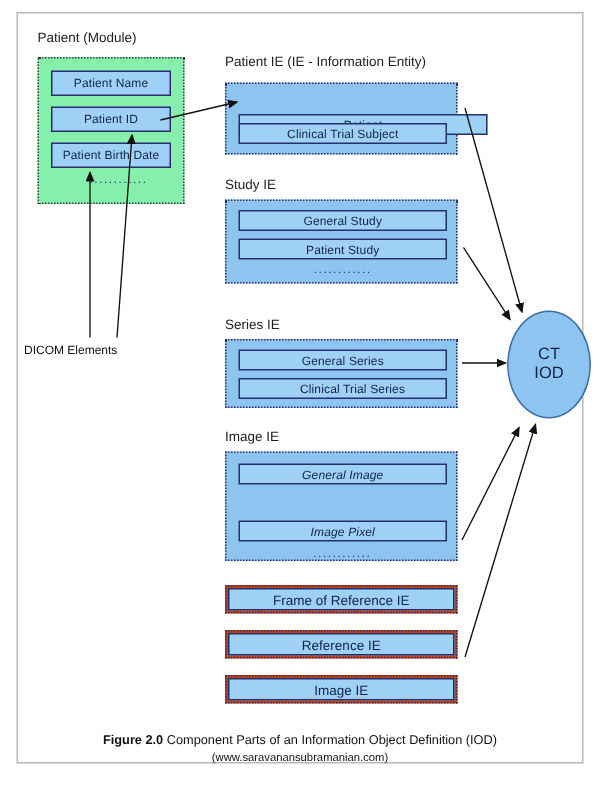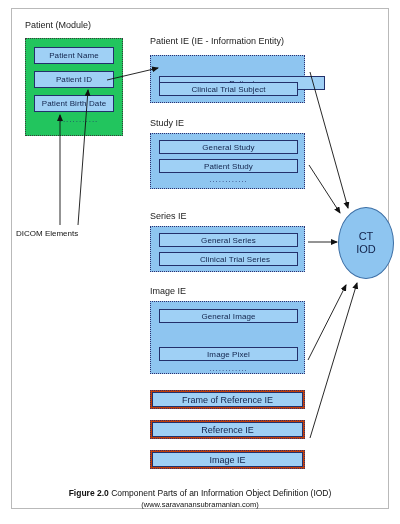--- a/index.html
+++ b/index.html
@@ -37,21 +37,21 @@
     position: absolute;
     font-size: 9px;
     color: #222222;
     text-align: left;
     white-space: nowrap;
     line-height: 11px;
   }
   
   .module {
     position: absolute;
-    background: #22c55e;
+    background: #86efac;
     border: 1px dotted #3a3a3a;
     text-decoration: underline;
   }
   
   .ie-box {
     position: absolute;
     background: #8ec5f0;
     border: 1px dotted #2f2f6e;
   }
   
@@ -166,21 +166,21 @@
 
     <div class="title" style="left:150px; top:211px; width:155px;">Series IE</div>
 
     <div class="ie-box" style="left:150px; top:226px; width:155px; height:46px;">
       <div class="item" style="left:8px; top:6px; width:139px; height:14px;">General Series</div>
       <div class="item" style="left:8px; top:25px; width:139px; height:14px;padding-left:13px;">Clinical Trial Series</div>
     </div>
 
     <div class="title" style="left:150px; top:286px; width:155px;">Image IE</div>
 
-    <div class="ie-box" style="left:150px; top:301px; width:155px; height:73px;">
+    <div class="ie-box" style="left:150px; top:301px; width:155px; height:73px;font-style:italic;">
       <div class="item" style="left:8px; top:7px; width:139px; height:14px;">General Image</div>
       <div class="item" style="left:8px; top:45px; width:139px; height:14px;">Image Pixel</div>
       <div class="dots" style="left:8px; top:62px; width:139px;">............</div>
     </div>
 
     <div class="bar-outer" style="left:150px; top:390px; width:155px; height:19px;">
       <div class="bar-inner">Frame of Reference IE</div>
     </div>
 
     <div class="bar-outer" style="left:150px; top:420px; width:155px; height:19px;">

